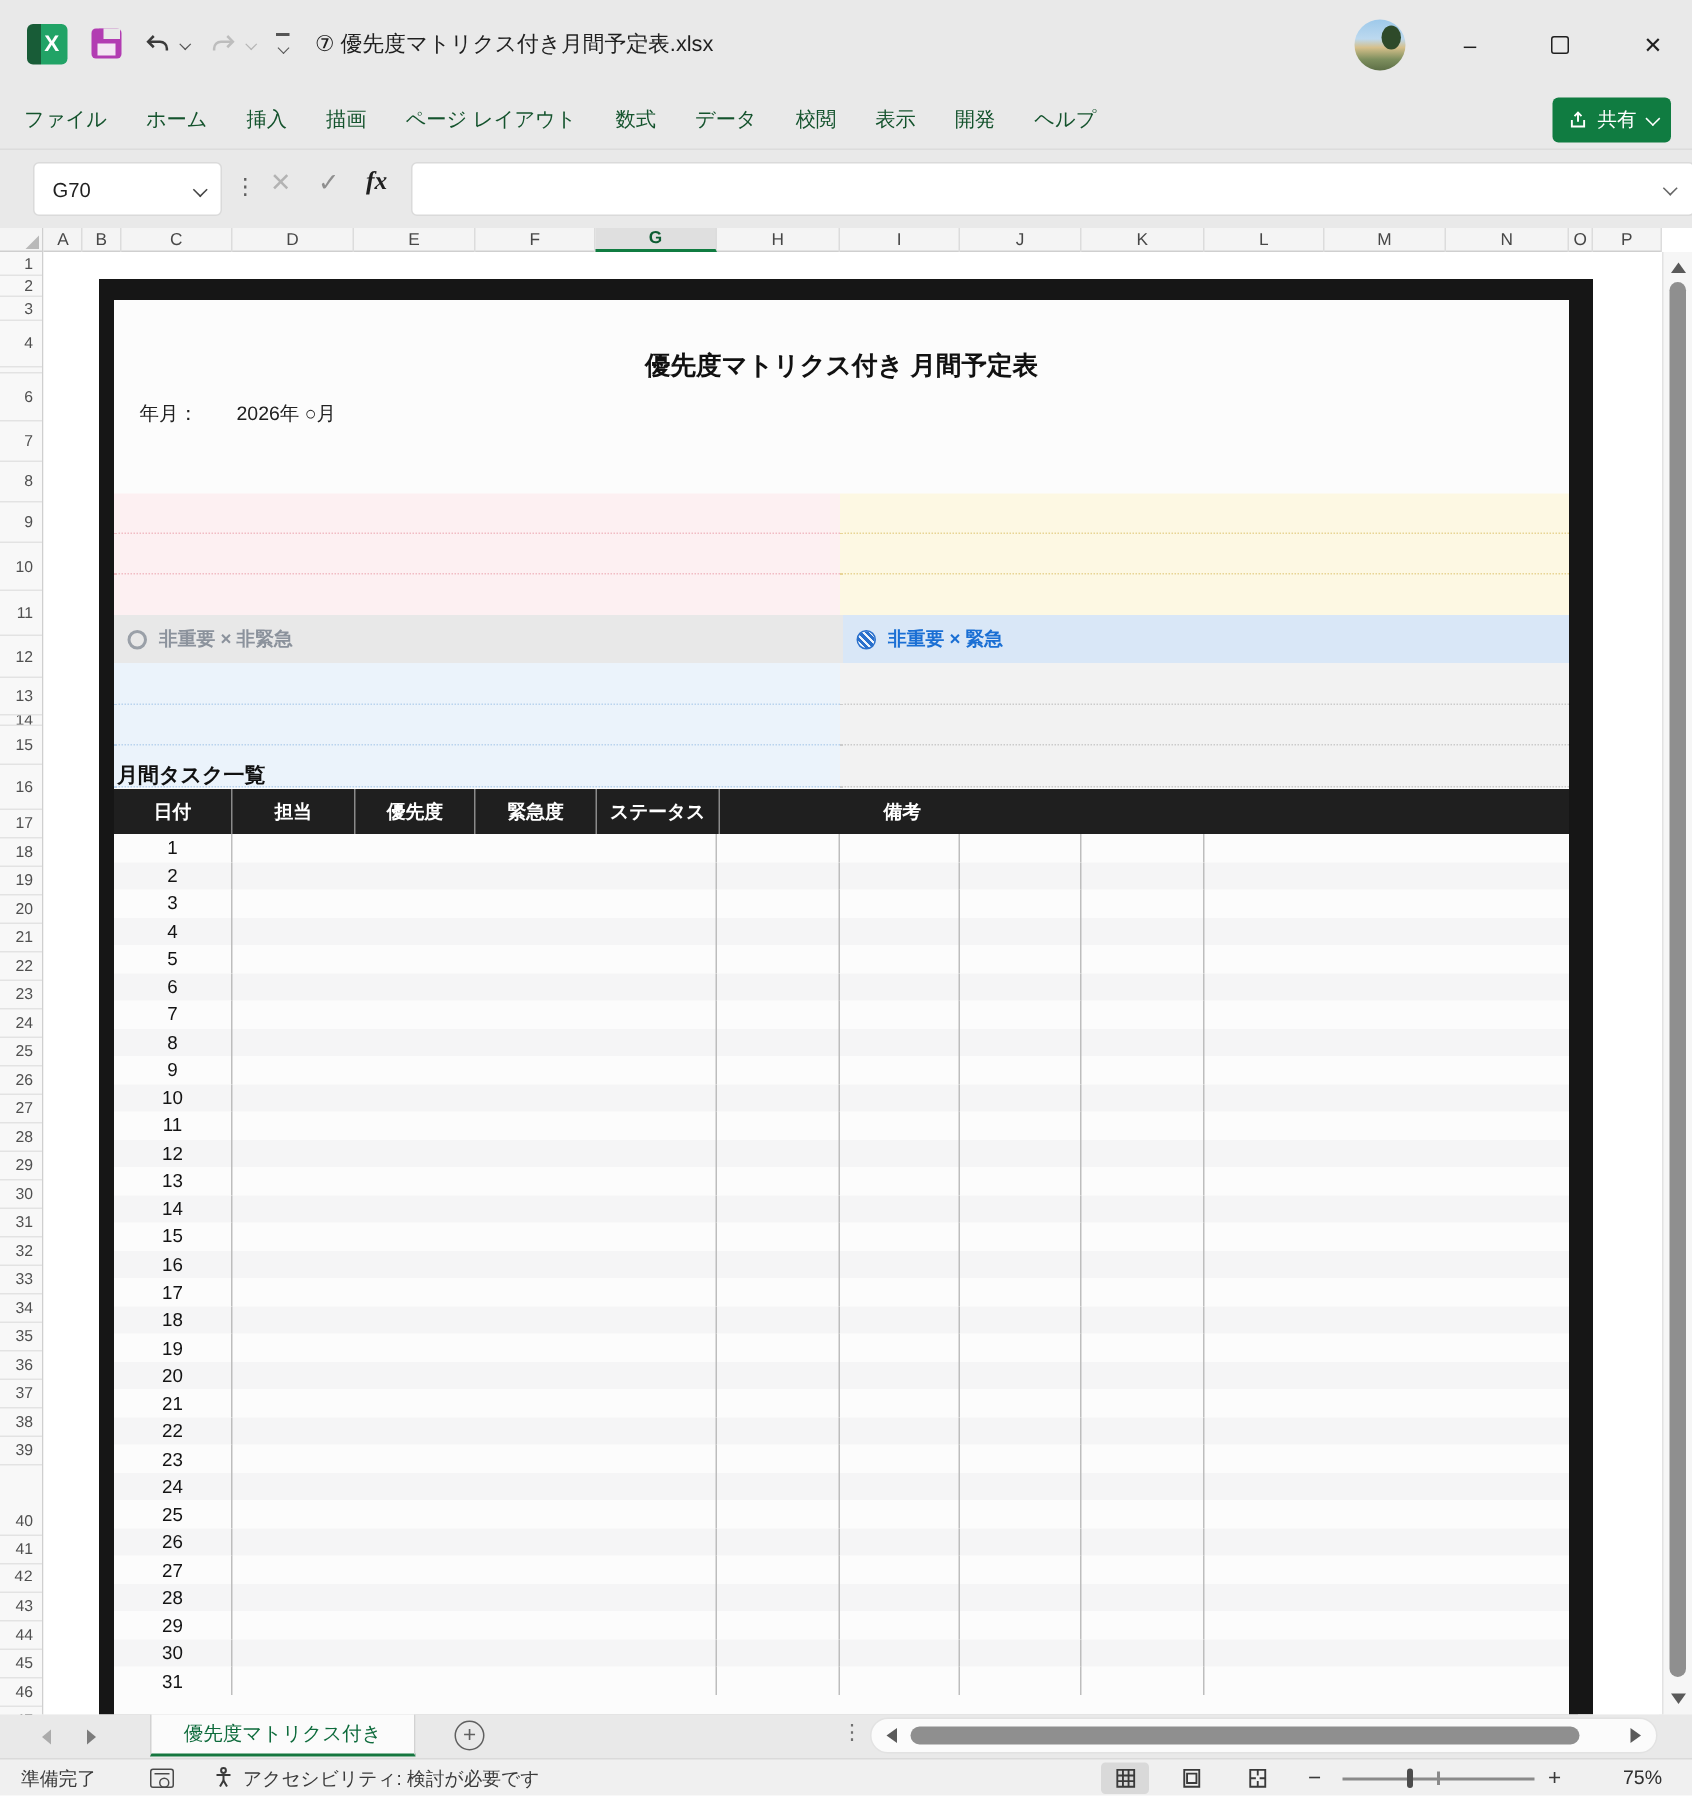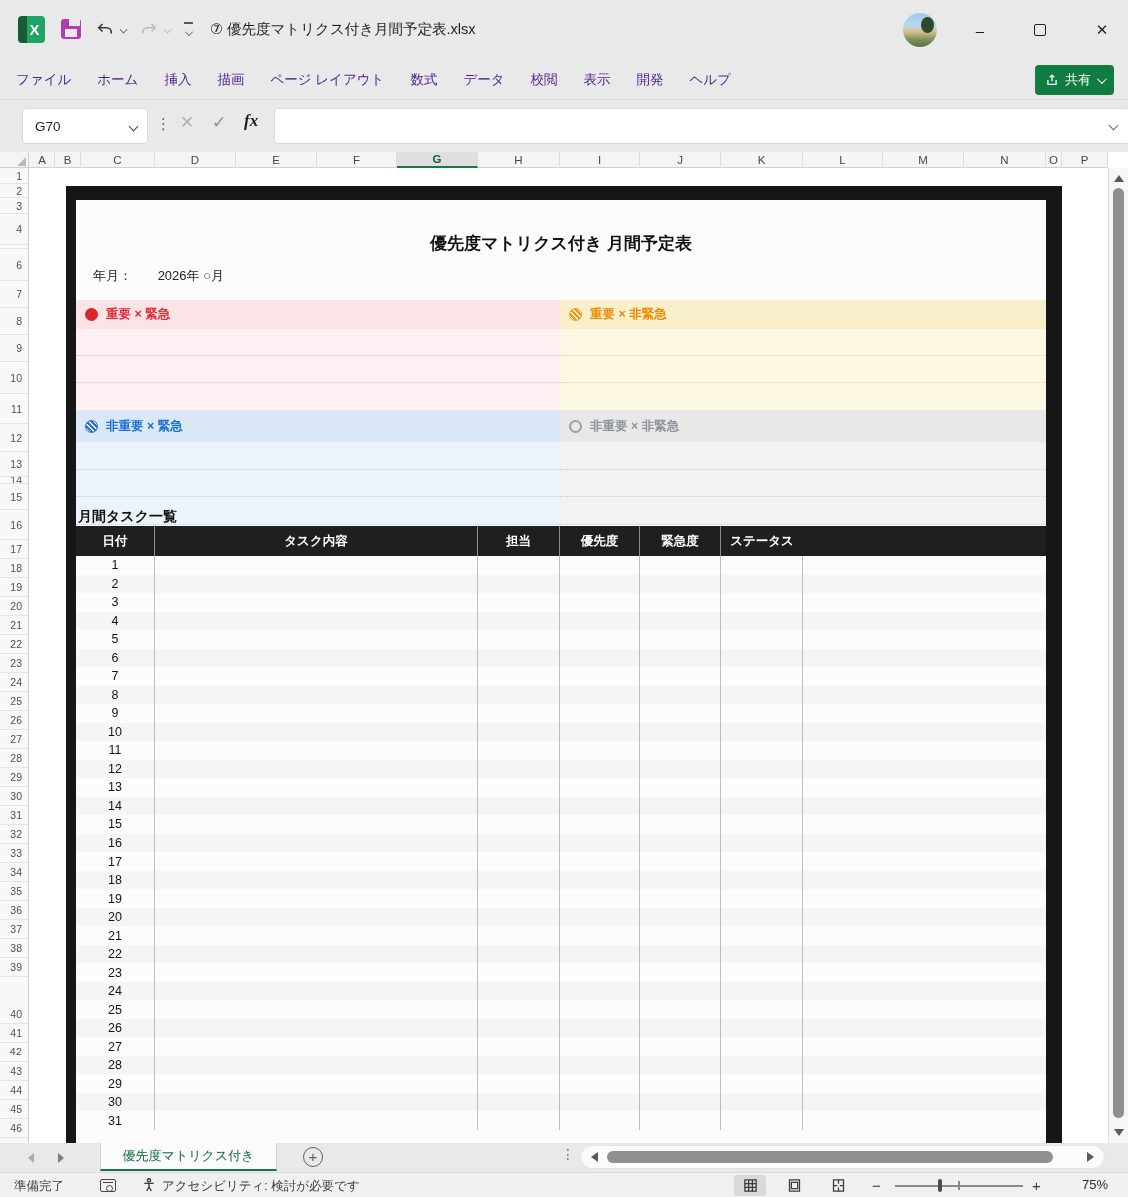--- a/index.html
+++ b/index.html
@@ -31,21 +31,21 @@
   .search-box span { color:#5a5a5a; font-size:14px; }
   .avatar { position:absolute; left:903px; top:13px; width:34px; height:34px; border-radius:50%;
             background:linear-gradient(180deg,#9ec9ea 0%,#bcd9ef 38%,#d6c08b 55%,#7e8f5e 78%,#5d6f46 100%); overflow:hidden; }
   .avatar::before { content:""; position:absolute; left:18px; top:4px; width:13px; height:16px; border-radius:50%; background:#2e4a2a; }
   .win-btn { position:absolute; top:14px; width:40px; height:32px; display:flex; align-items:center; justify-content:center; color:#1f1f1f; font-size:15px; }
   .win-max { width:12px; height:12px; border:1.4px solid #1f1f1f; border-radius:2px; }
 
   
   .ribbon { position:absolute; left:0; top:60px; width:1128px; height:40px; background:#e9e9e9; border-bottom:1px solid #dcdcdc; }
   .ribbon-tabs { position:absolute; left:16px; top:0; height:40px; display:flex; align-items:center; gap:26px; }
-  .ribbon-tabs span { font-size:13.5px; color:#4c1d95; white-space:nowrap; }
+  .ribbon-tabs span { font-size:13.5px; color:#14532d; white-space:nowrap; }
   .share-btn { position:absolute; right:14px; top:5px; height:30px; padding:0 10px; background:#107c41; border-radius:4px; display:flex; align-items:center; gap:6px; color:#fff; font-size:13px; }
   .share-btn svg { display:block; }
   .share-btn .sc { width:7px; height:7px; border-right:1.4px solid #fff; border-bottom:1.4px solid #fff; transform:rotate(45deg) translateY(-2px); }
 
   
   .formula-row { position:absolute; left:12px; top:100px; width:1128px; height:52px; background:#e9e9e9; }
   .name-box { position:absolute; left:10px; top:8px; width:126px; height:36px; background:#fff; border:1px solid #dadada; border-radius:4px; display:flex; align-items:center; padding-left:12px; font-size:13.5px; color:#1f1f1f; }
   .name-box .nbc { position:absolute; right:10px; top:14px; width:7px; height:7px; border-right:1.5px solid #444; border-bottom:1.5px solid #444; transform:rotate(45deg); }
   .fdots { position:absolute; left:144px; top:15px; color:#5f5f5f; font-size:15px; letter-spacing:0; }
   .fx-cancel { position:absolute; left:168px; top:12px; font-size:17px; color:#b3b3b3; }
@@ -278,76 +278,66 @@
       <div class="fr" style="left:1017px; top:18px; width:16px; height:957px;"></div>
       <div class="fr" style="left:37px; top:960px; width:986px; height:15px;"></div>
 
       <div class="content">
         <div class="sheet-title">優先度マトリクス付き 月間予定表</div>
         <div class="period">
           <span>年月：</span>
           <b>2026年 ○月</b>
         </div>
 
-        <div class="band" style="top:100px; height:29px;">
-          <div class="quad-head" style="width: 484px; background: rgb(251, 227, 230); color: rgb(220, 43, 53);">
-            <span class="dot" style="background: rgb(215, 40, 47);"></span>
-            <span>重要 × 緊急</span>
-          </div>
-          <div class="quad-head" style="width: 486px; background: rgb(250, 239, 203); color: rgb(239, 138, 0);">
-            <span class="dot" style="background: repeating-linear-gradient(45deg, rgb(240, 155, 26) 0px, rgb(240, 155, 26) 2px, rgba(255, 255, 255, 0.55) 2px, rgba(255, 255, 255, 0.55) 3.5px); border: 1.5px solid rgb(240, 155, 26);"></span>
-            <span>重要 × 非緊急</span>
-          </div>
-        </div>
 
         <div class="band" style="top:129px; height:81px;">
           <div class="stripes" style="left: 0px; width: 484px; height: 81px; background: rgb(253, 240, 242);">
               <div class="stripe" style="height: 27px; border-bottom: 1px dotted rgb(241, 188, 196);"></div>
               <div class="stripe" style="height: 27px; border-bottom: 1px dotted rgb(241, 188, 196);"></div>
               <div class="stripe" style="height: 27px;"></div>
             </div>
           <div class="stripes" style="left: 484px; width: 486px; height: 81px; background: rgb(253, 248, 227);">
               <div class="stripe" style="height: 27px; border-bottom: 1px dotted rgb(232, 212, 148);"></div>
               <div class="stripe" style="height: 27px; border-bottom: 1px dotted rgb(232, 212, 148);"></div>
               <div class="stripe" style="height: 27px;"></div>
             </div>
         </div>
 
         <div class="band" style="top:210px; height:32px;">
+          <div class="quad-head" style="width: 486px; background: rgb(232, 232, 232); color: rgb(139, 146, 156);">
+            <span class="dot" style="border: 2px solid rgb(154, 160, 168); background: transparent;"></span>
+            <span>非重要 × 非緊急</span>
+          </div>
           <div class="quad-head" style="width: 484px; background: rgb(217, 231, 247); color: rgb(26, 111, 212);">
             <span class="dot" style="background: repeating-linear-gradient(45deg, rgb(42, 112, 204) 0px, rgb(42, 112, 204) 2px, rgba(255, 255, 255, 0.55) 2px, rgba(255, 255, 255, 0.55) 3.5px); border: 1.5px solid rgb(42, 112, 204);"></span>
             <span>非重要 × 緊急</span>
-          </div>
-          <div class="quad-head" style="width: 486px; background: rgb(232, 232, 232); color: rgb(139, 146, 156);">
-            <span class="dot" style="border: 2px solid rgb(154, 160, 168); background: transparent;"></span>
-            <span>非重要 × 非緊急</span>
           </div>
         </div>
 
         <div class="band" style="top:242px; height:83px;">
           <div class="stripes" style="left: 0px; width: 484px; height: 83px; background: rgb(235, 243, 251);">
               <div class="stripe" style="height: 27.6667px; border-bottom: 1px dotted rgb(185, 211, 238);"></div>
               <div class="stripe" style="height: 27.6667px; border-bottom: 1px dotted rgb(185, 211, 238);"></div>
               <div class="stripe" style="height: 27.6667px; border-bottom: 1px dotted rgb(185, 211, 238);"></div>
             </div>
           <div class="stripes" style="left: 484px; width: 486px; height: 83px; background: rgb(242, 242, 242);">
               <div class="stripe" style="height: 27.6667px; border-bottom: 1px dotted rgb(203, 203, 203);"></div>
               <div class="stripe" style="height: 27.6667px; border-bottom: 1px dotted rgb(203, 203, 203);"></div>
               <div class="stripe" style="height: 27.6667px; border-bottom: 1px dotted rgb(203, 203, 203);"></div>
             </div>
         </div>
 
         <div class="tasks-title">月間タスク一覧</div>
         <div class="ttable-head" id="ttable-head">
             <div style="width: 79px;">日付</div>
-            <div style="width: 323px;">タスク内容</div>
             <div style="width: 82px;">担当</div>
             <div style="width: 80px;">優先度</div>
             <div style="width: 81px;">緊急度</div>
             <div style="width: 82px;">ステータス</div>
+            <div style="width: 243px;">備考</div>
           </div>
         <div class="trows" id="trows">
             <div class="trow">
               <div class="d" style="width: 79px;">1</div>
               <div style="width: 323px;"></div>
               <div style="width: 82px;"></div>
               <div style="width: 80px;"></div>
               <div style="width: 81px;"></div>
               <div style="width: 82px;"></div>
               <div style="width: 243px;"></div>

